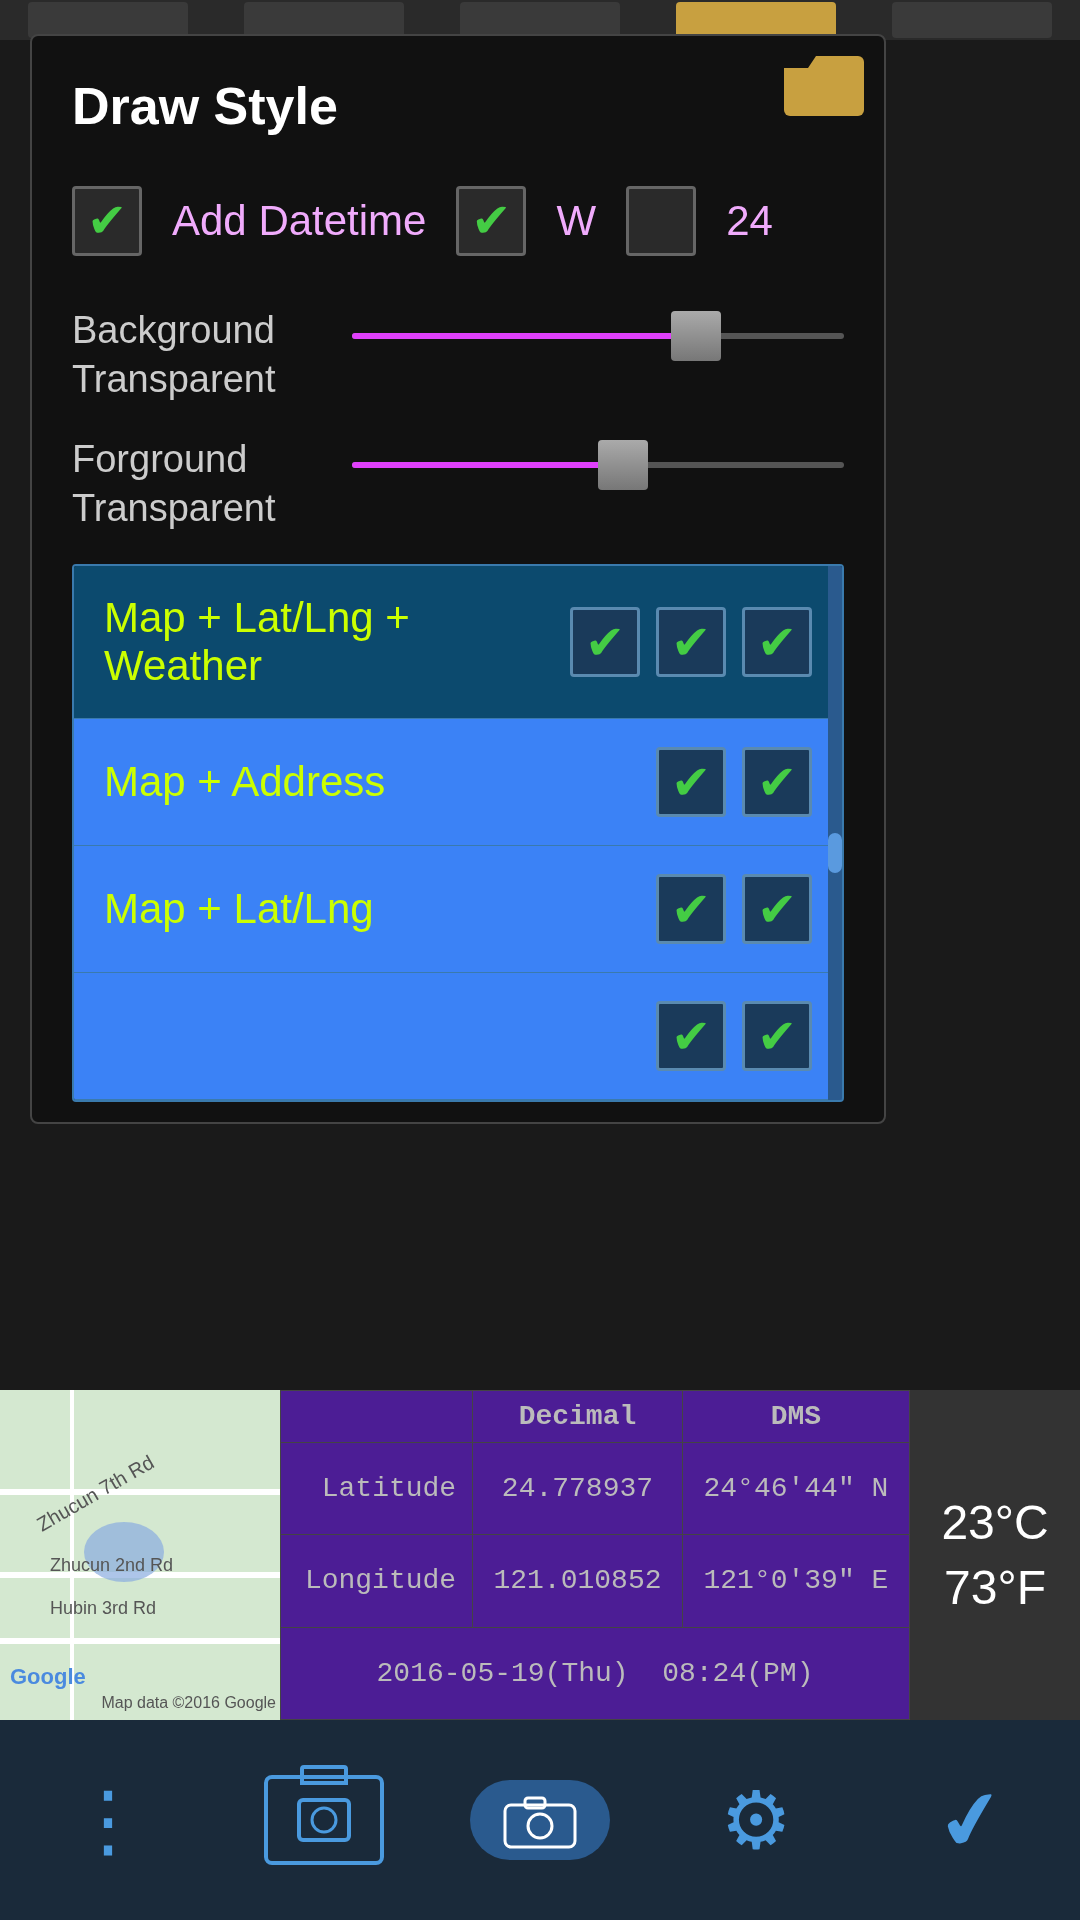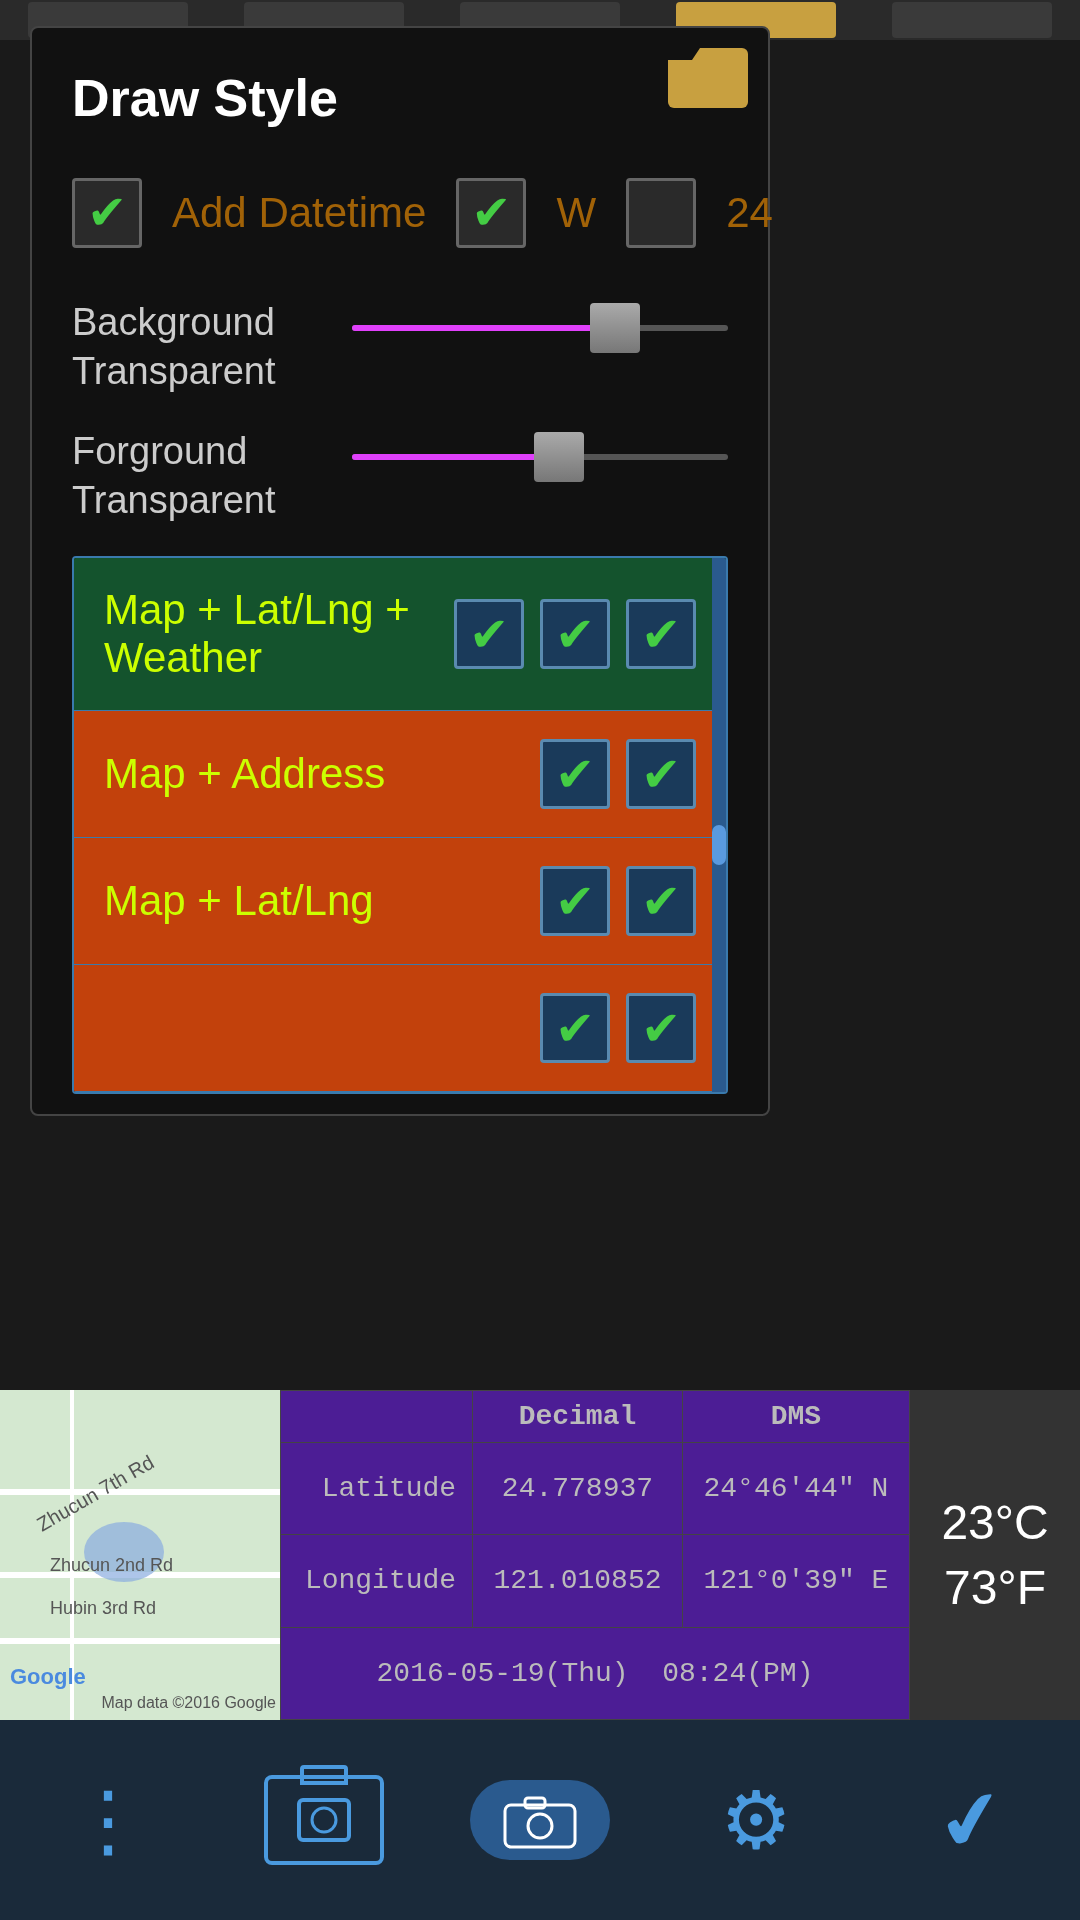--- a/index.html
+++ b/index.html
@@ -31,23 +31,23 @@
       border-radius: 4px;
     }
     .top-bar-btn.active {
       background: #c8a040;
       border-radius: 4px;
     }
 
     
     .dialog {
       position: absolute;
-      top: 26px;
+      top: 34px;
       left: 30px;
-      width: 740px;
+      width: 856px;
       background: #111;
       border: 2px solid #444;
       border-radius: 8px;
       padding: 40px 40px 20px 40px;
       z-index: 10;
     }
 
     .dialog-title {
       color: #fff;
       font-size: 52px;
@@ -86,21 +86,21 @@
     }
     .checkbox.checked {
       border-color: #666;
     }
     .checkbox .checkmark {
       color: #44cc44;
       font-size: 48px;
       line-height: 1;
     }
     .checkbox-label {
-      color: #a16207;
+      color: #f0abfc;
       font-size: 42px;
       flex-shrink: 0;
     }
 
     
     .slider-row {
       display: flex;
       align-items: flex-start;
       margin-bottom: 30px;
     }
@@ -147,25 +147,25 @@
       border: 2px solid #3a7aad;
       border-radius: 4px;
       overflow: hidden;
     }
 
     .option-row {
       display: flex;
       align-items: center;
       padding: 28px 30px;
       border-bottom: 1px solid #3a7aad;
-      background: #c2410c;
+      background: #3b82f6;
       min-height: 110px;
     }
     .option-row.selected {
-      background: #14532d;
+      background: #0c4a6e;
     }
     .option-row:last-child {
       border-bottom: none;
     }
     .option-label {
       color: #ccff00;
       font-size: 42px;
       flex: 1;
     }
     .option-checkboxes {

